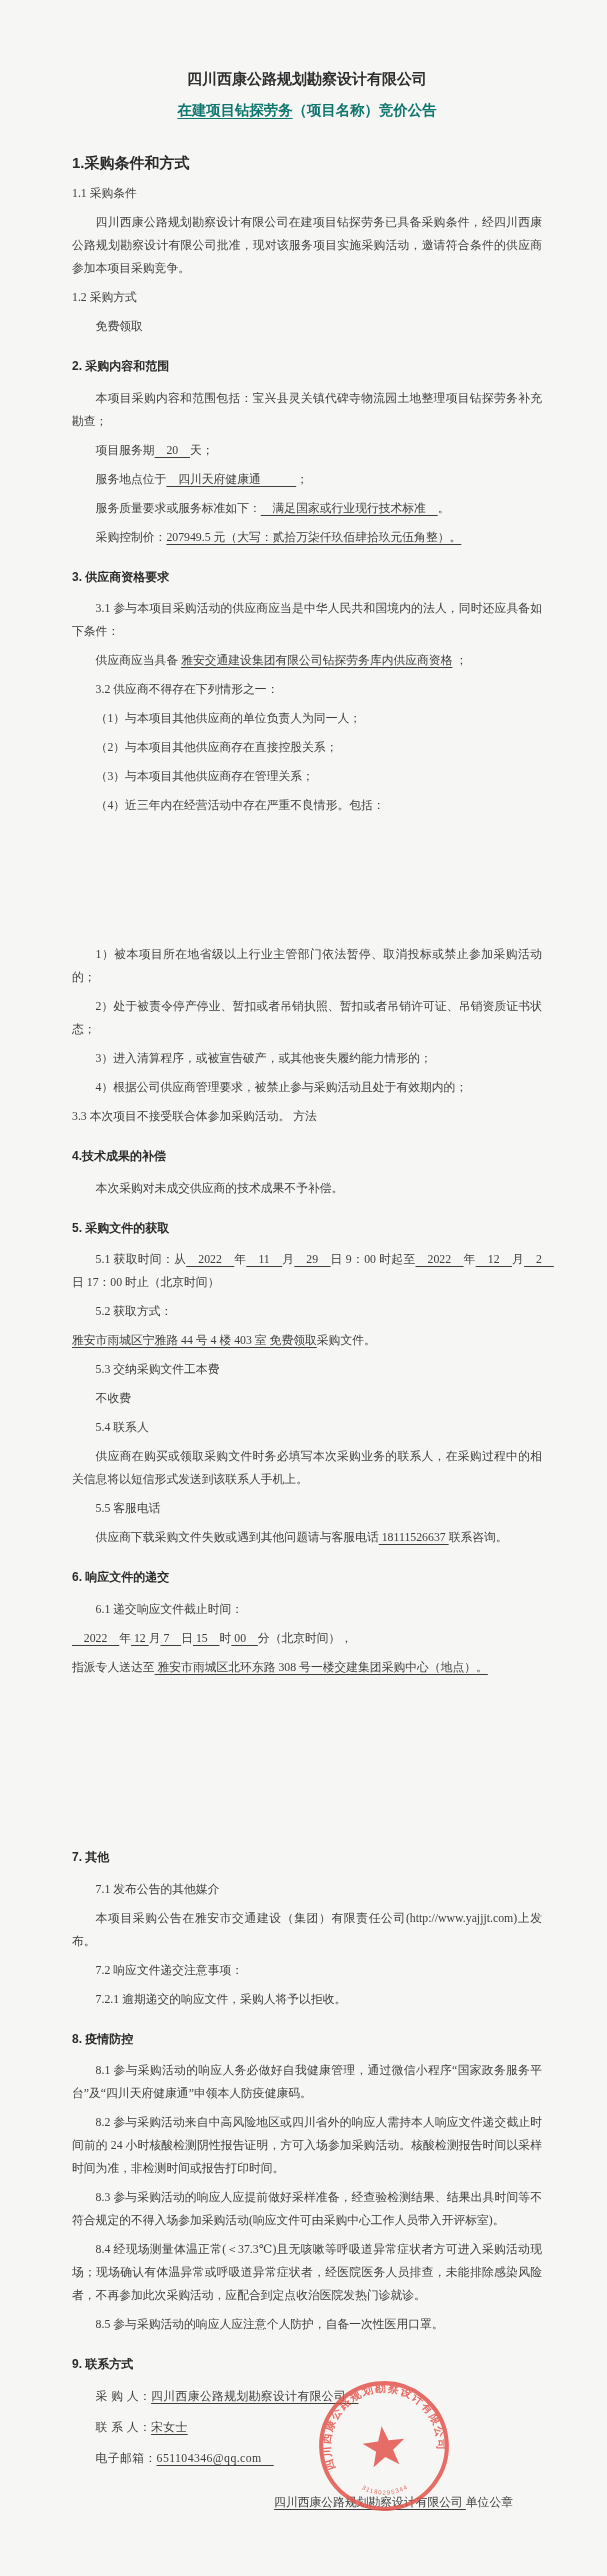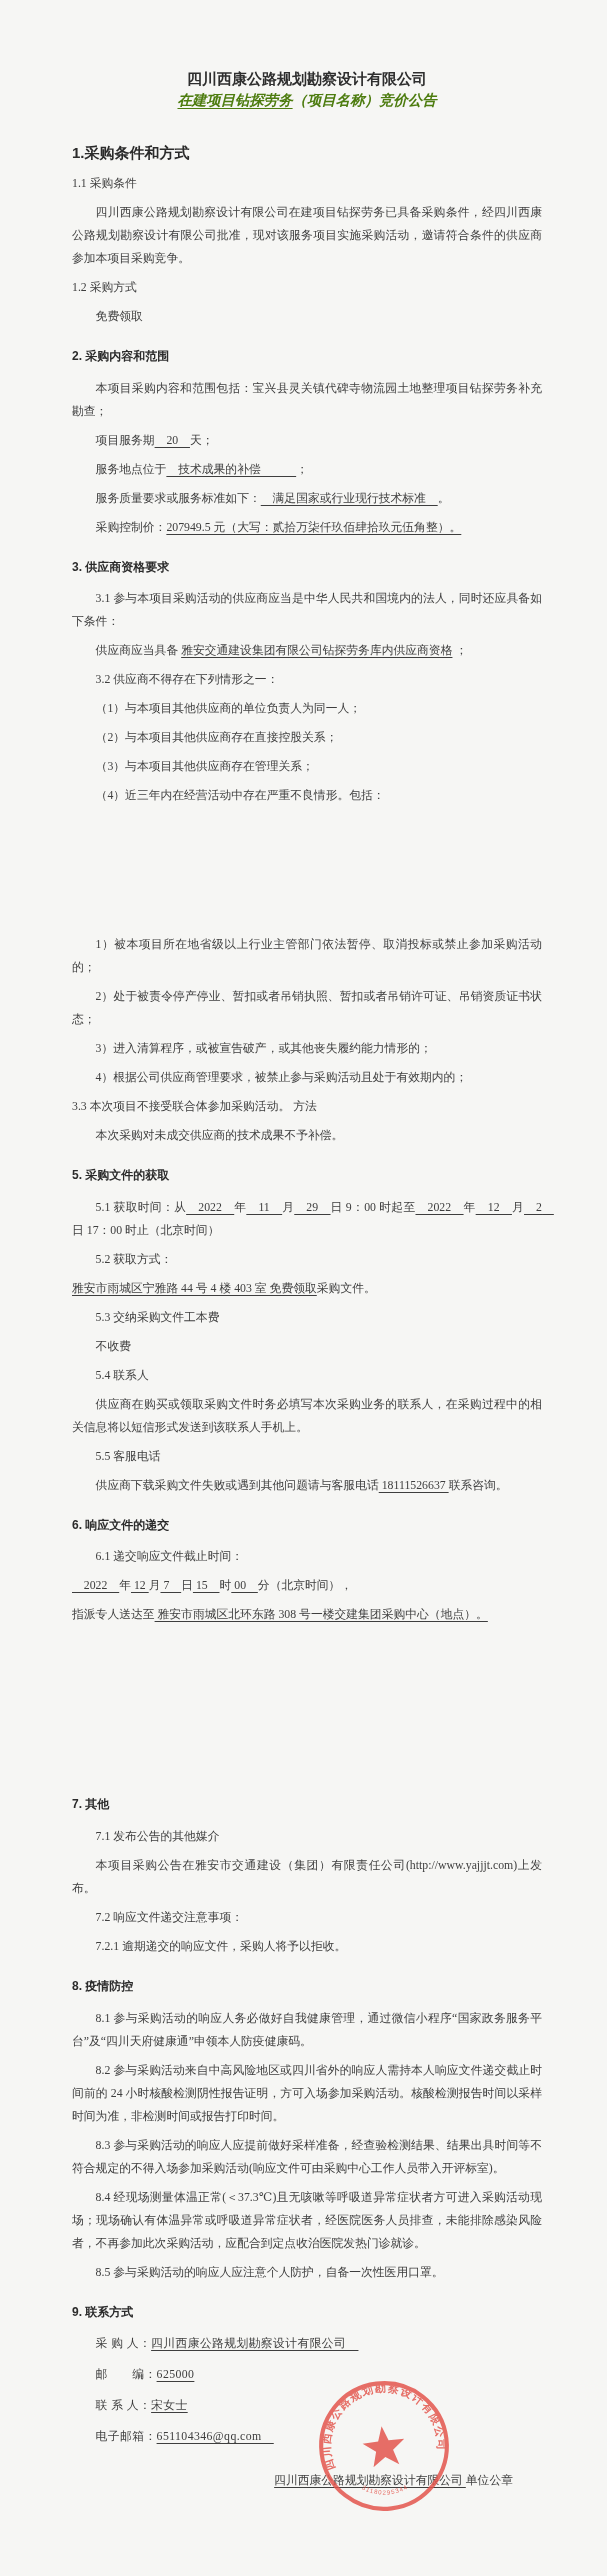--- a/index.html
+++ b/index.html
@@ -1,22 +1,22 @@
 <!DOCTYPE html>
 <html style="--seal-color: #e3544b;font-size:12px"><head>
 <meta charset="utf-8">
 <style>
   html,body{margin:0;padding:0;background:#f6f6f4;}
   body{width:607px;font-family:"Liberation Serif","DejaVu Serif",serif;color:#3e3e3e;}
   .doc{position:relative;width:607px;height:2576px;overflow:hidden;box-sizing:border-box;
        padding:67px 65px 30px 72px;font-size:11.8px;line-height:23px;background:#f6f6f4;}
   .title{text-align:center;font-size:15px;font-weight:bold;color:#2e2e2e;
          font-family:"Liberation Sans","DejaVu Sans",sans-serif;line-height:23px;}
-  .subtitle{text-align:center;font-size:14.4px;font-weight:bold;color:#4d7c0f;
-            font-family:"Liberation Sans","DejaVu Sans",sans-serif;line-height:21px;font-style:italic;}
+  .subtitle{text-align:center;font-size:14.4px;font-weight:bold;color:#0f766e;margin-top:10px;
+            font-family:"Liberation Sans","DejaVu Sans",sans-serif;line-height:21px;}
   .u{text-decoration:underline;text-underline-offset:3px;}
   .h2{font-family:"Liberation Sans","DejaVu Sans",sans-serif;font-weight:bold;color:#2b2b2b;
       font-size:12px;line-height:20px;margin:18px 0 10.6px;}
   .h2.sm{font-size:15px;margin:32px 0 9px;}
   .p{margin:6px 0;text-indent:2em;text-align:justify;}
   .p.flush{text-indent:0;}
   .p.contact{text-indent:2em;letter-spacing:0.4px;margin-top:8px;}
   .p.sign{text-indent:0;text-align:right;padding-right:29px;margin-top:21px;}
   .gap{width:100%;}
   .seal{position:absolute;left:315px;top:2377px;width:138px;height:138px;opacity:.84;
@@ -38,37 +38,38 @@
 
   <div id="doc-body">
       <div class="h2 sm">1.采购条件和方式</div>
       <div class="p flush"><span>1.1 采购条件</span></div>
       <div class="p"><span>四川西康公路规划勘察设计有限公司在建项目钻探劳务已具备采购条件，经四川西康公路规划勘察设计有限公司批准，现对该服务项目实施采购活动，邀请符合条件的供应商参加本项目采购竞争。</span></div>
       <div class="p flush"><span>1.2 采购方式</span></div>
       <div class="p"><span>免费领取</span></div>
       <div class="h2">2. 采购内容和范围</div>
       <div class="p"><span>本项目采购内容和范围包括：宝兴县灵关镇代碑寺物流园土地整理项目钻探劳务补充勘查；</span></div>
       <div class="p"><span>项目服务期</span><span class="u">　20　</span><span>天；</span></div>
-      <div class="p"><span>服务地点位于</span><span class="u">　技术成果的补偿　　　</span><span>；</span></div>
+      <div class="p"><span>服务地点位于</span><span class="u">　四川天府健康通　　　</span><span>；</span></div>
       <div class="p"><span>服务质量要求或服务标准如下：</span><span class="u">　满足国家或行业现行技术标准　</span><span>。</span></div>
       <div class="p"><span>采购控制价：</span><span class="u">207949.5 元（大写：贰拾万柒仟玖佰肆拾玖元伍角整）。</span></div>
       <div class="h2">3.  供应商资格要求</div>
       <div class="p"><span>3.1 参与本项目采购活动的供应商应当是中华人民共和国境内的法人，同时还应具备如下条件：</span></div>
       <div class="p"><span>供应商应当具备 </span><span class="u">雅安交通建设集团有限公司钻探劳务库内供应商资格</span><span> ；</span></div>
       <div class="p"><span>3.2 供应商不得存在下列情形之一：</span></div>
       <div class="p"><span>（1）与本项目其他供应商的单位负责人为同一人；</span></div>
       <div class="p"><span>（2）与本项目其他供应商存在直接控股关系；</span></div>
       <div class="p"><span>（3）与本项目其他供应商存在管理关系；</span></div>
       <div class="p"><span>（4）近三年内在经营活动中存在严重不良情形。包括：</span></div>
       <div class="gap" style="height: 114px;"></div>
       <div class="p"><span>1）被本项目所在地省级以上行业主管部门依法暂停、取消投标或禁止参加采购活动的；</span></div>
       <div class="p"><span>2）处于被责令停产停业、暂扣或者吊销执照、暂扣或者吊销许可证、吊销资质证书状态；</span></div>
       <div class="p"><span>3）进入清算程序，或被宣告破产，或其他丧失履约能力情形的；</span></div>
       <div class="p"><span>4）根据公司供应商管理要求，被禁止参与采购活动且处于有效期内的；</span></div>
       <div class="p flush"><span>3.3 本次项目不接受联合体参加采购活动。 方法</span></div>
+      <div class="h2">4.技术成果的补偿</div>
       <div class="p"><span>本次采购对未成交供应商的技术成果不予补偿。</span></div>
       <div class="h2">5. 采购文件的获取</div>
       <div class="p"><span>5.1 获取时间：从</span><span class="u">　2022　</span><span>年</span><span class="u">　11　</span><span>月</span><span class="u">　29　</span><span>日 9：00 时起至</span><span class="u">　2022　</span><span>年</span><span class="u">　12　</span><span>月</span><span class="u">　2　</span><span>日 17：00 时止（北京时间）</span></div>
       <div class="p"><span>5.2 获取方式：</span></div>
       <div class="p flush"><span class="u">雅安市雨城区宁雅路 44 号 4 楼 403 室 免费领取</span><span>采购文件。</span></div>
       <div class="p"><span>5.3 交纳采购文件工本费</span></div>
       <div class="p"><span>不收费</span></div>
       <div class="p"><span>5.4 联系人</span></div>
       <div class="p"><span>供应商在购买或领取采购文件时务必填写本次采购业务的联系人，在采购过程中的相关信息将以短信形式发送到该联系人手机上。</span></div>
       <div class="p"><span>5.5 客服电话</span></div>
@@ -84,21 +85,20 @@
       <div class="p"><span>7.2 响应文件递交注意事项：</span></div>
       <div class="p"><span>7.2.1 逾期递交的响应文件，采购人将予以拒收。</span></div>
       <div class="h2">8. 疫情防控</div>
       <div class="p"><span>8.1 参与采购活动的响应人务必做好自我健康管理，通过微信小程序“国家政务服务平台”及“四川天府健康通”申领本人防疫健康码。</span></div>
       <div class="p"><span>8.2 参与采购活动来自中高风险地区或四川省外的响应人需持本人响应文件递交截止时间前的 24 小时核酸检测阴性报告证明，方可入场参加采购活动。核酸检测报告时间以采样时间为准，非检测时间或报告打印时间。</span></div>
       <div class="p"><span>8.3 参与采购活动的响应人应提前做好采样准备，经查验检测结果、结果出具时间等不符合规定的不得入场参加采购活动(响应文件可由采购中心工作人员带入开评标室)。</span></div>
       <div class="p"><span>8.4 经现场测量体温正常(＜37.3℃)且无咳嗽等呼吸道异常症状者方可进入采购活动现场；现场确认有体温异常或呼吸道异常症状者，经医院医务人员排查，未能排除感染风险者，不再参加此次采购活动，应配合到定点收治医院发热门诊就诊。</span></div>
       <div class="p"><span>8.5 参与采购活动的响应人应注意个人防护，自备一次性医用口罩。</span></div>
       <div class="h2">9. 联系方式</div>
       <div class="p contact"><span>采 购 人：</span><span class="u">四川西康公路规划勘察设计有限公司　</span></div>
-      <div class="p contact"><span>邮　　编：</span><span class="u">625000 </span></div>
       <div class="p contact"><span>联 系 人：</span><span class="u">宋女士 </span></div>
       <div class="p contact"><span>电子邮箱：</span><span class="u">651104346@qq.com　</span></div>
       <div class="p sign"><span class="u"> 四川西康公路规划勘察设计有限公司 </span><span> 单位公章</span></div>
     </div>
 
   <svg class="seal" viewBox="0 0 200 200" aria-hidden="true" style="font-size:15.5px">
     <defs>
       <path id="sealArc" d="M 26,124 A 78,78 0 1 1 174,124" fill="none"></path>
       <path id="sealNumArc" d="M 60,158 A 70,70 0 0 0 140,158" fill="none"></path>
     </defs>

